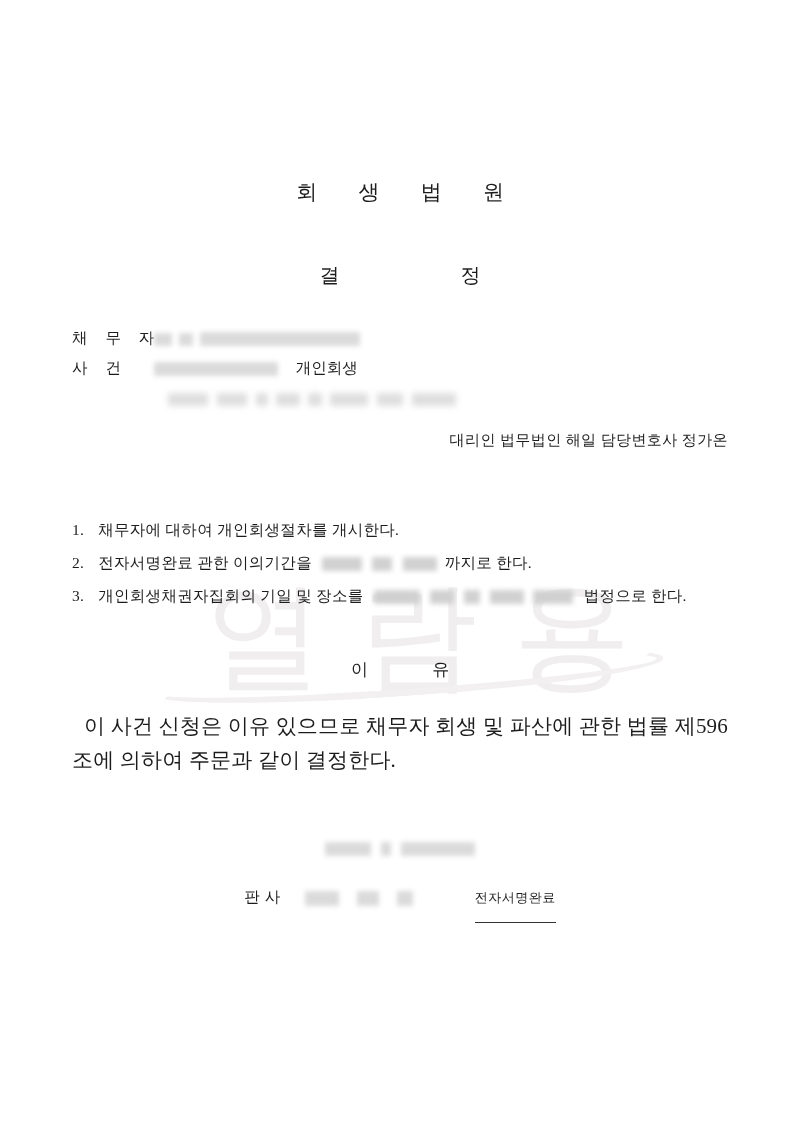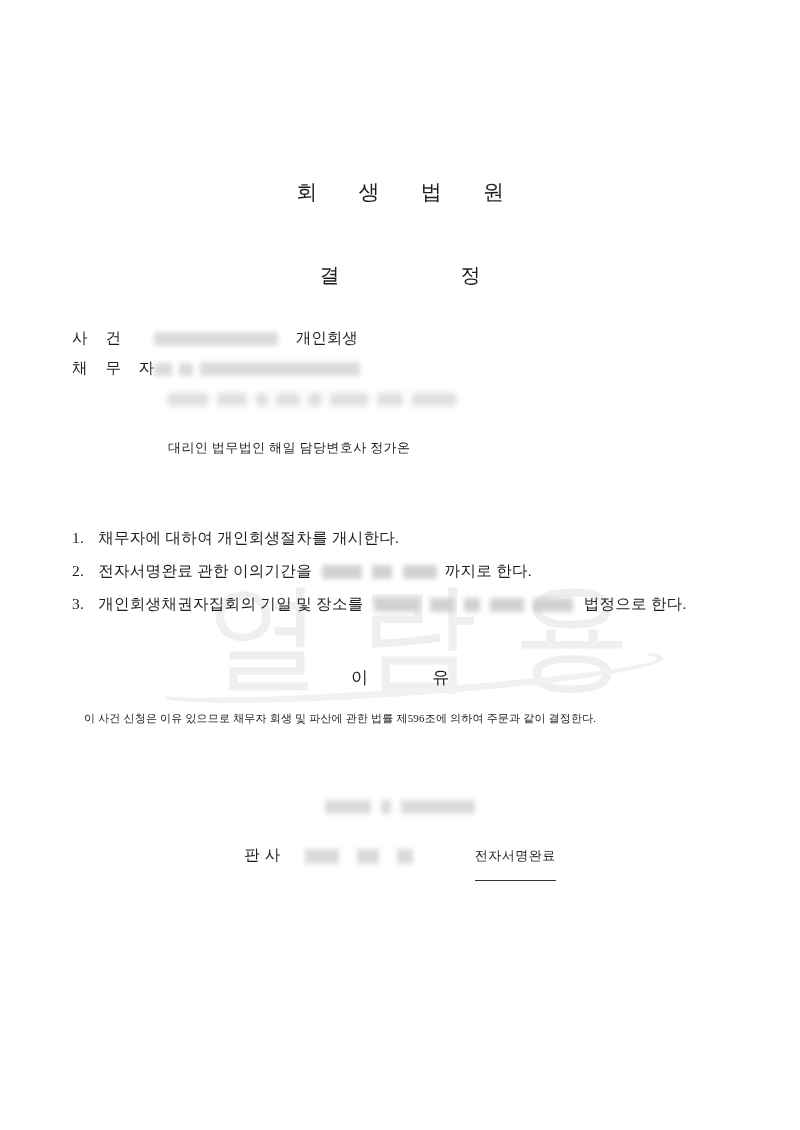--- a/index.html
+++ b/index.html
@@ -110,45 +110,46 @@
   }
   .field-value { display: inline-block; }
   .field-suffix { margin-left: 14px; }
 
   .indent-row {
     margin-left: 96px;
     line-height: 30px;
   }
   .attorney-row {
     margin-left: 96px;
-    font-size: 13px;
+    font-size: 15px;
     line-height: 30px;
     letter-spacing: .4px;
-    margin-top: 20px;
+    margin-top: 12px;
+    text-align: right;
   }
 
   
   .clauses {
     margin: 14px 0 0 0;
     padding: 0;
     list-style: none;
     font-size: 15.5px;
   }
   .clauses li {
     line-height: 33px;
     white-space: nowrap;
     letter-spacing: .3px;
   }
   .num { display:inline-block; width: 22px; }
 
   
   .reason {
-    font-size: 11px;
+    font-size: 21px;
     line-height: 34px;
-    margin-top: 12px;
+    margin-top: 28px;
     text-align: justify;
     letter-spacing: .2px;
   }
   .reason .ind { display:inline-block; width: 12px; }
 
   
   .sig-date {
     text-align: center;
     margin-top: 62px;
   }
@@ -179,34 +180,34 @@
 
   <div class="content">
 
     <div class="court-title">회 생 법 원</div>
 
     <div class="doc-title">결       정</div>
 
     <div class="sp-title-gap"></div>
 
     <div class="field-row">
-      <span class="field-label">사  건</span>
-      <span class="field-value">
-        <span class="redact" style="width:124px;height:14px;"></span>
-      </span>
-      <span class="field-suffix">개인회생</span>
-    </div>
-
-    <div class="field-row">
       <span class="field-label">채 무 자</span>
       <span class="field-value">
         <span class="redact" style="width:18px;height:13px;"></span>
         <span class="redact" style="width:14px;height:13px;margin-left:3px;"></span>
         <span class="redact" style="width:160px;height:14px;margin-left:3px;"></span>
       </span>
+    </div>
+
+    <div class="field-row">
+      <span class="field-label">사  건</span>
+      <span class="field-value">
+        <span class="redact" style="width:124px;height:14px;"></span>
+      </span>
+      <span class="field-suffix">개인회생</span>
     </div>
 
     <div class="field-row indent-row">
       <span class="field-value">
         <span class="redact soft" style="width:40px;height:13px;"></span>
         <span class="redact soft" style="width:30px;height:13px;margin-left:5px;"></span>
         <span class="redact soft" style="width:12px;height:13px;margin-left:5px;"></span>
         <span class="redact soft" style="width:24px;height:13px;margin-left:4px;"></span>
         <span class="redact soft" style="width:14px;height:13px;margin-left:4px;"></span>
         <span class="redact soft" style="width:38px;height:13px;margin-left:5px;"></span>

